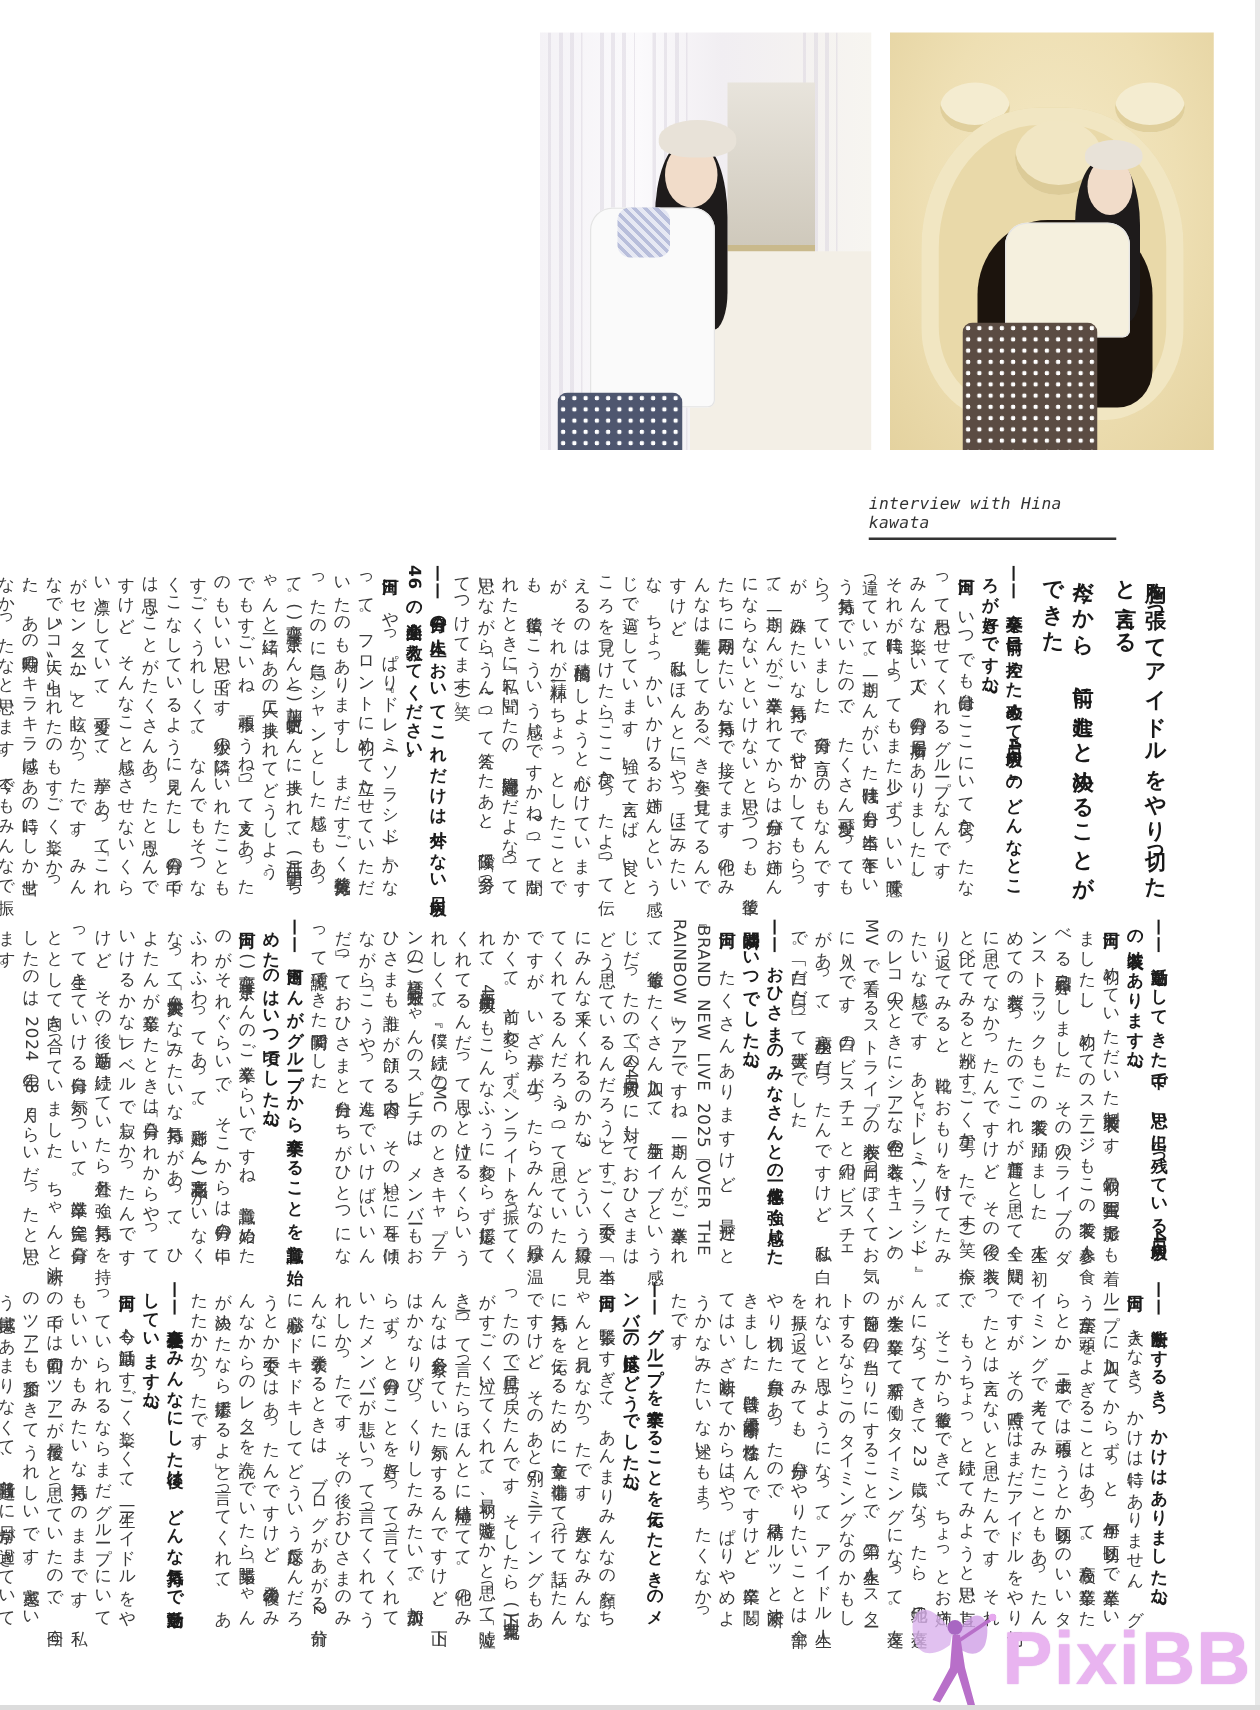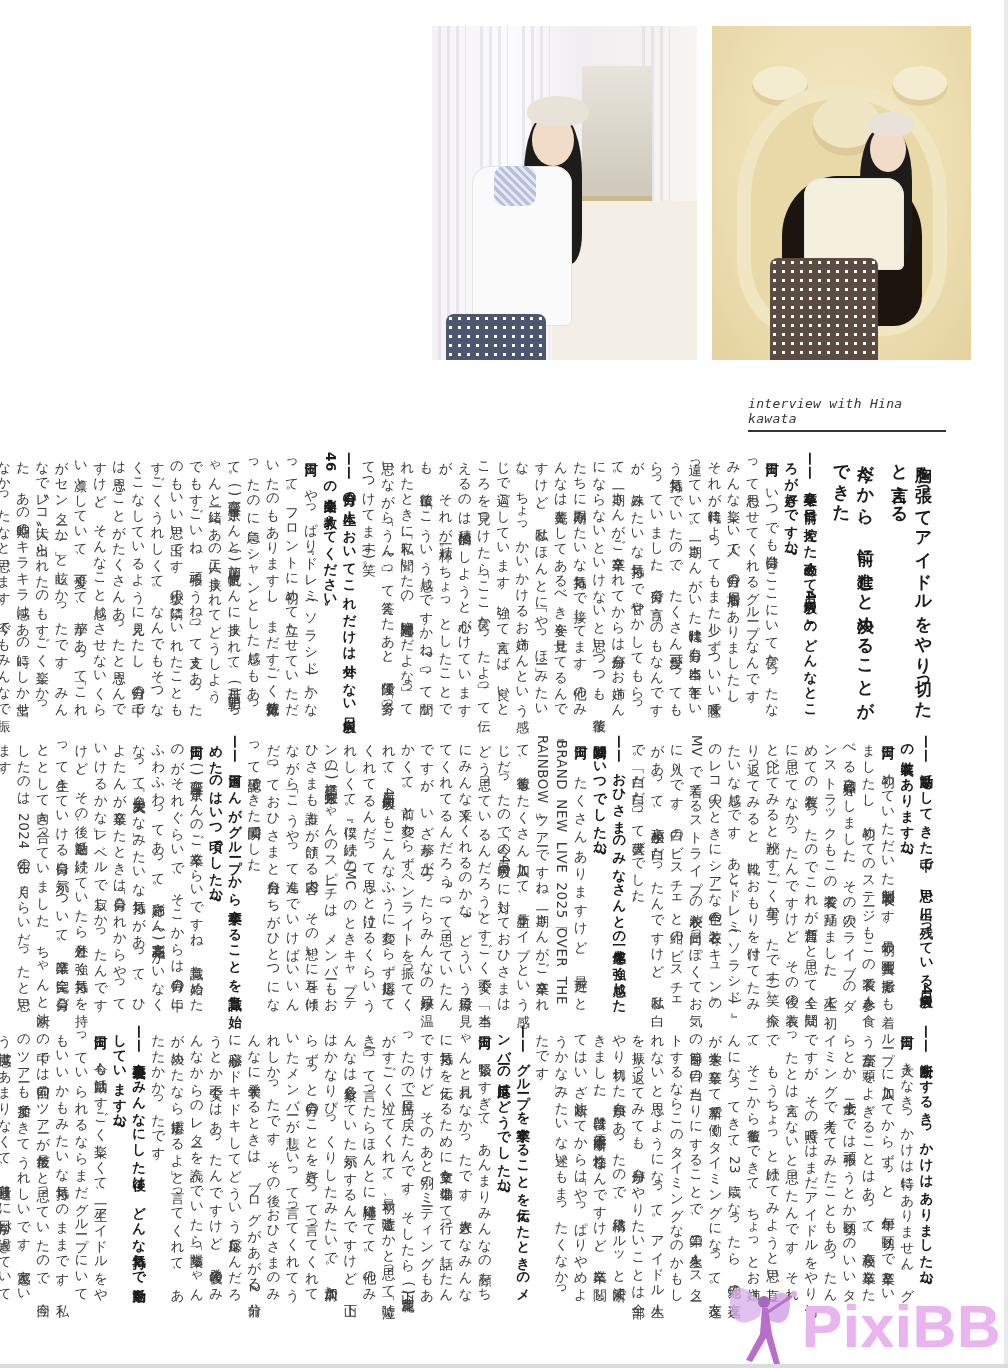--- a/index.html
+++ b/index.html
@@ -31,21 +31,21 @@
     background-image: radial-gradient(#ffffff 1.6px, transparent 2px);
     background-size: 9px 9px; border-radius: 8px 8px 0 0; }
   .figure-skirt.brown { background-color: #5b4c43; }
   .mouth-frame { position: absolute; left: 25px; top: 60px; width: 210px; height: 250px;
     border-radius: 45% 45% 30% 30%; background: #e9d9a9; box-shadow: inset 0 0 0 14px #f1e6c2; }
   .mouth-hole { position: absolute; left: 70px; top: 150px; width: 140px; height: 150px; background: #1c140d; border-radius: 40% 40% 20% 20%; }
   .eye { position: absolute; width: 56px; height: 40px; border-radius: 50%; background: #f4ecd0; box-shadow: inset 0 -6px 0 #e0cf9c; }
   .nose { position: absolute; left: 100px; top: 70px; width: 70px; height: 60px; border-radius: 50%; background: #f1e6c3; box-shadow: inset 0 -8px 0 #dccb98; }
 
   
-  .label { position: absolute; left: 748px; top: 396px; width: 200px; }
+  .label { position: absolute; left: 695px; top: 396px; width: 200px; }
   .label-text { font-family: "DejaVu Sans Mono", monospace; font-style: italic; font-size: 13px; color: #333; letter-spacing: 0.3px; }
   .label-rule { margin-top: 4px; height: 2px; width: 198px; background: #333; }
 
   
   .tier { position: absolute; writing-mode: vertical-rl; font-size: 13.4px; line-height: 19.2px; letter-spacing: 0.6px; color: #3a3a3a; text-align: justify; }
   .tier-1 { left: 36px; top: 452px; width: 900px; height: 258px; }
   .tier-2 { left: 36px; top: 735px; width: 900px; height: 270px; }
   .tier-3 { left: 36px; top: 1025px; width: 900px; height: 270px; }
   .tier p { margin: 0; }
   .headline { font-weight: bold; font-size: 17px; line-height: 24px; color: #1a1a1a; letter-spacing: 1px; margin-left: 10px !important; }

